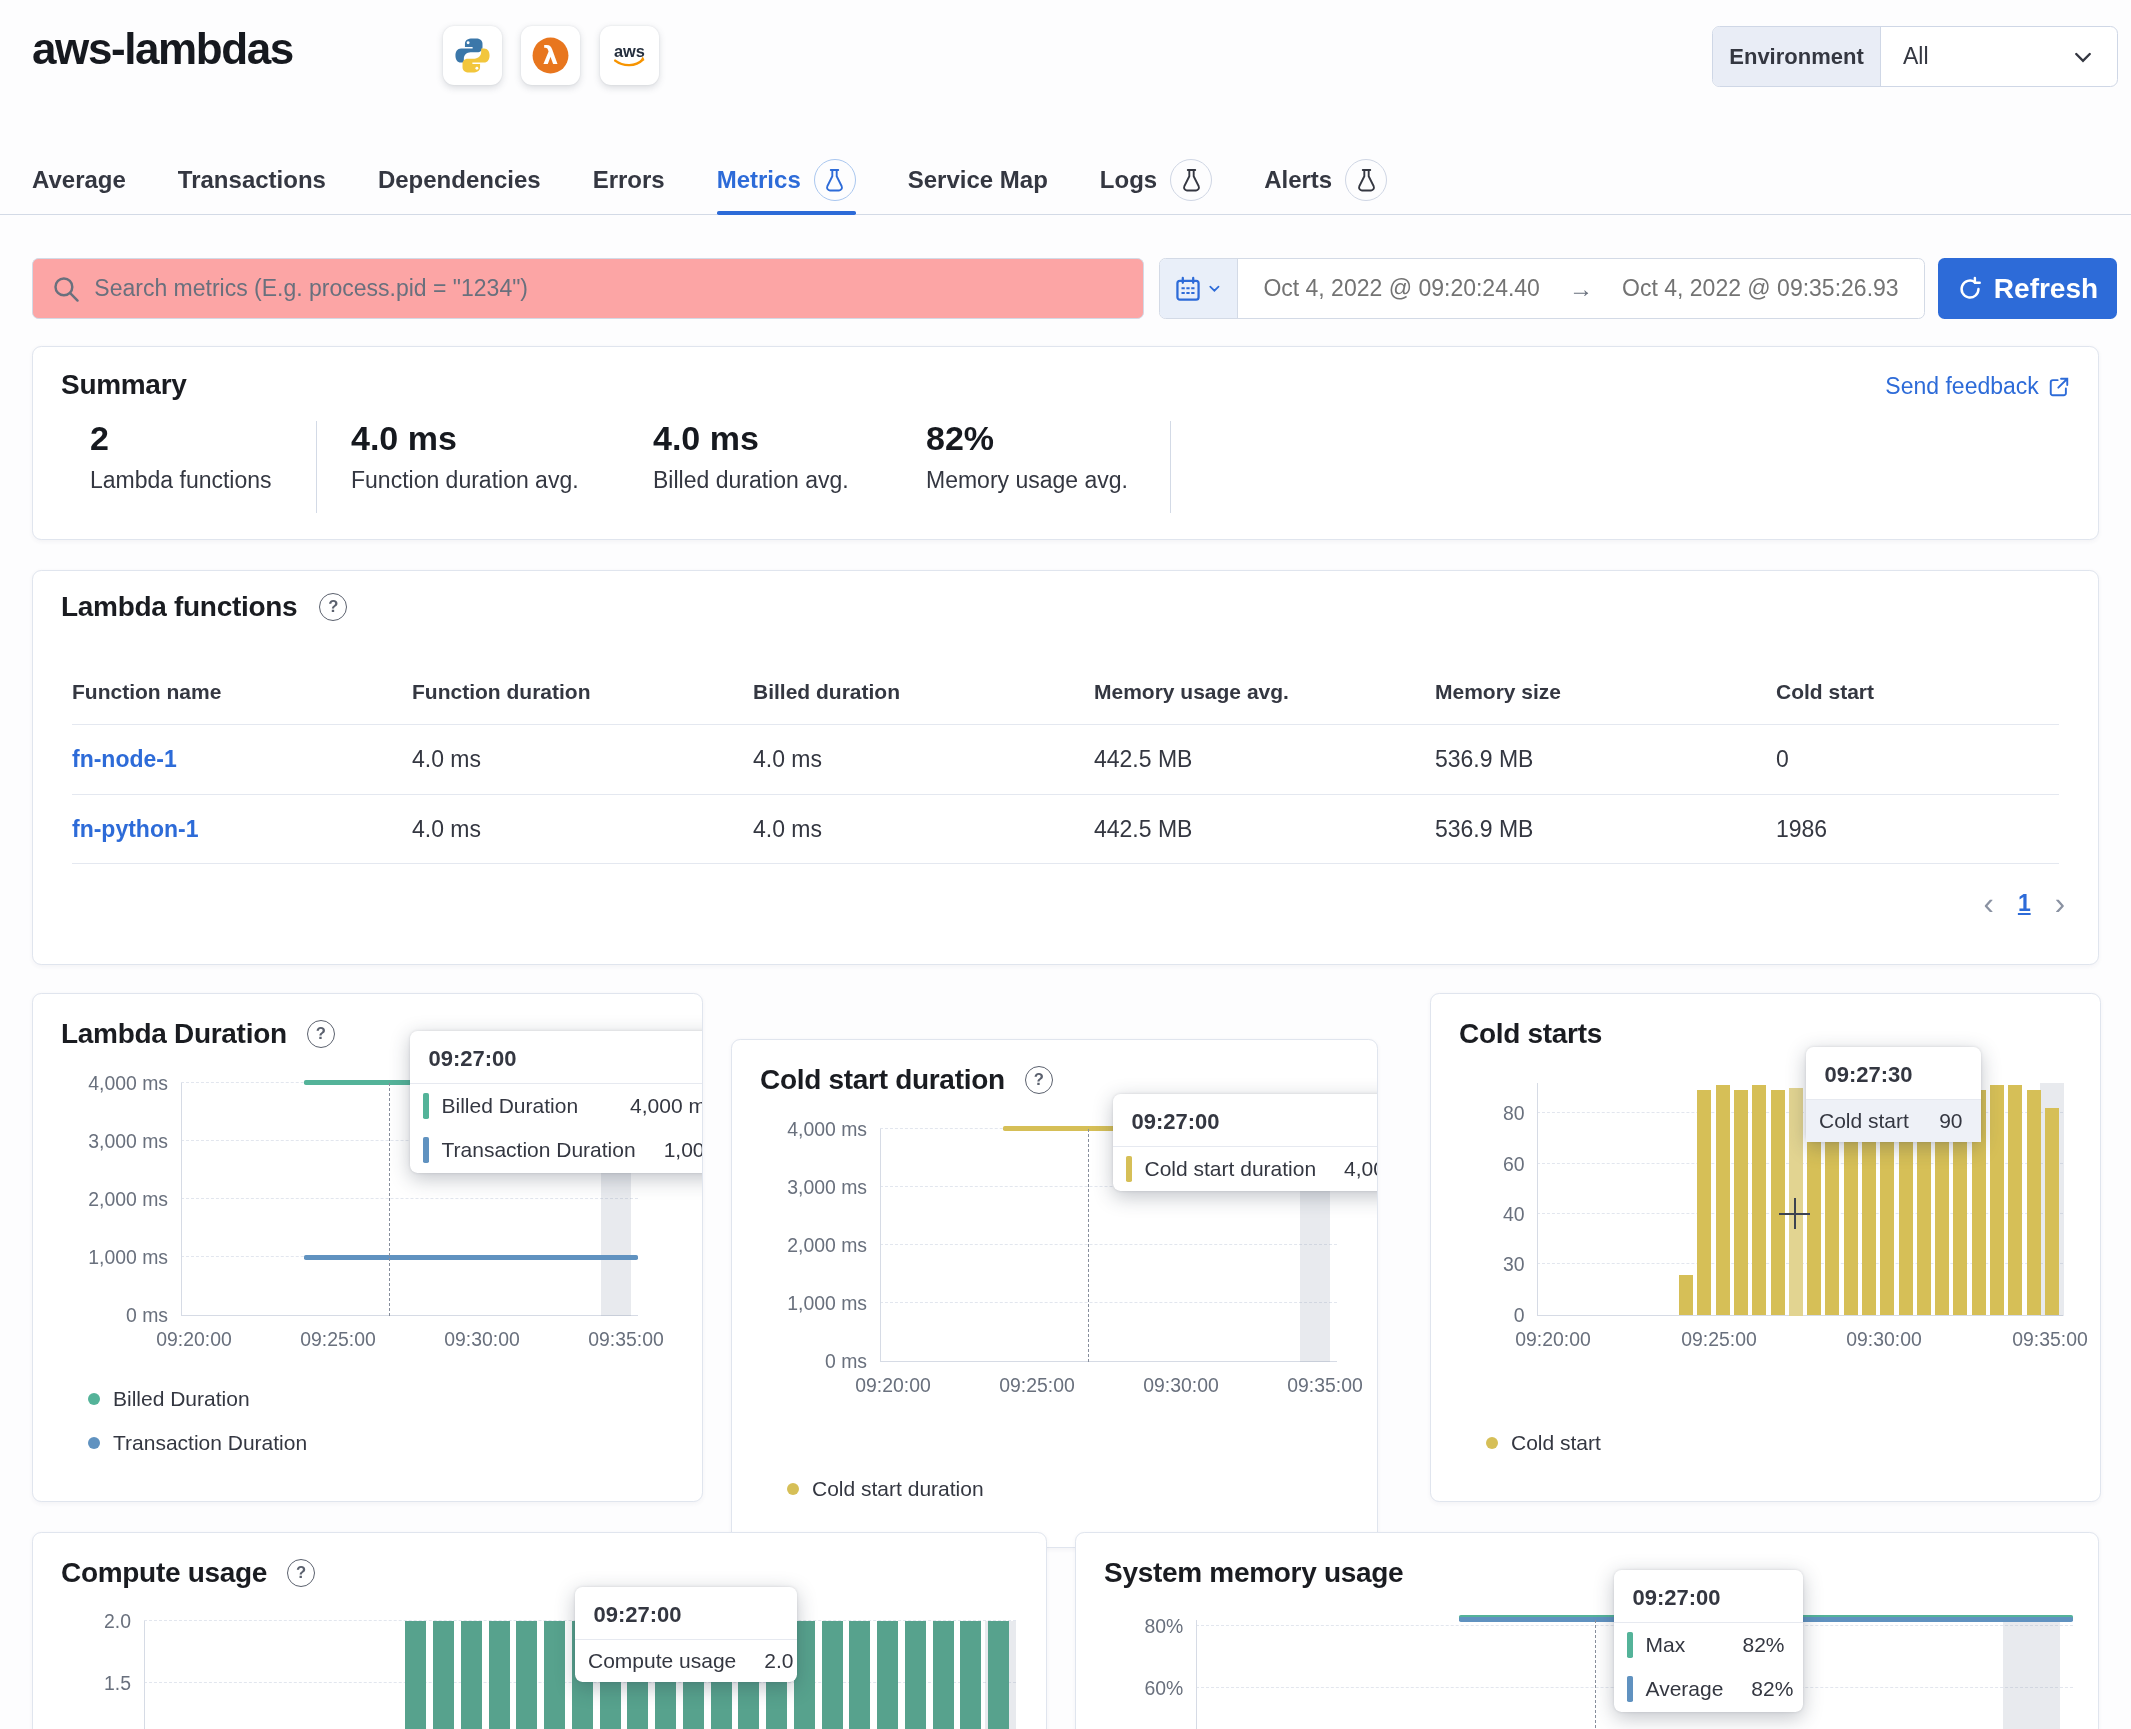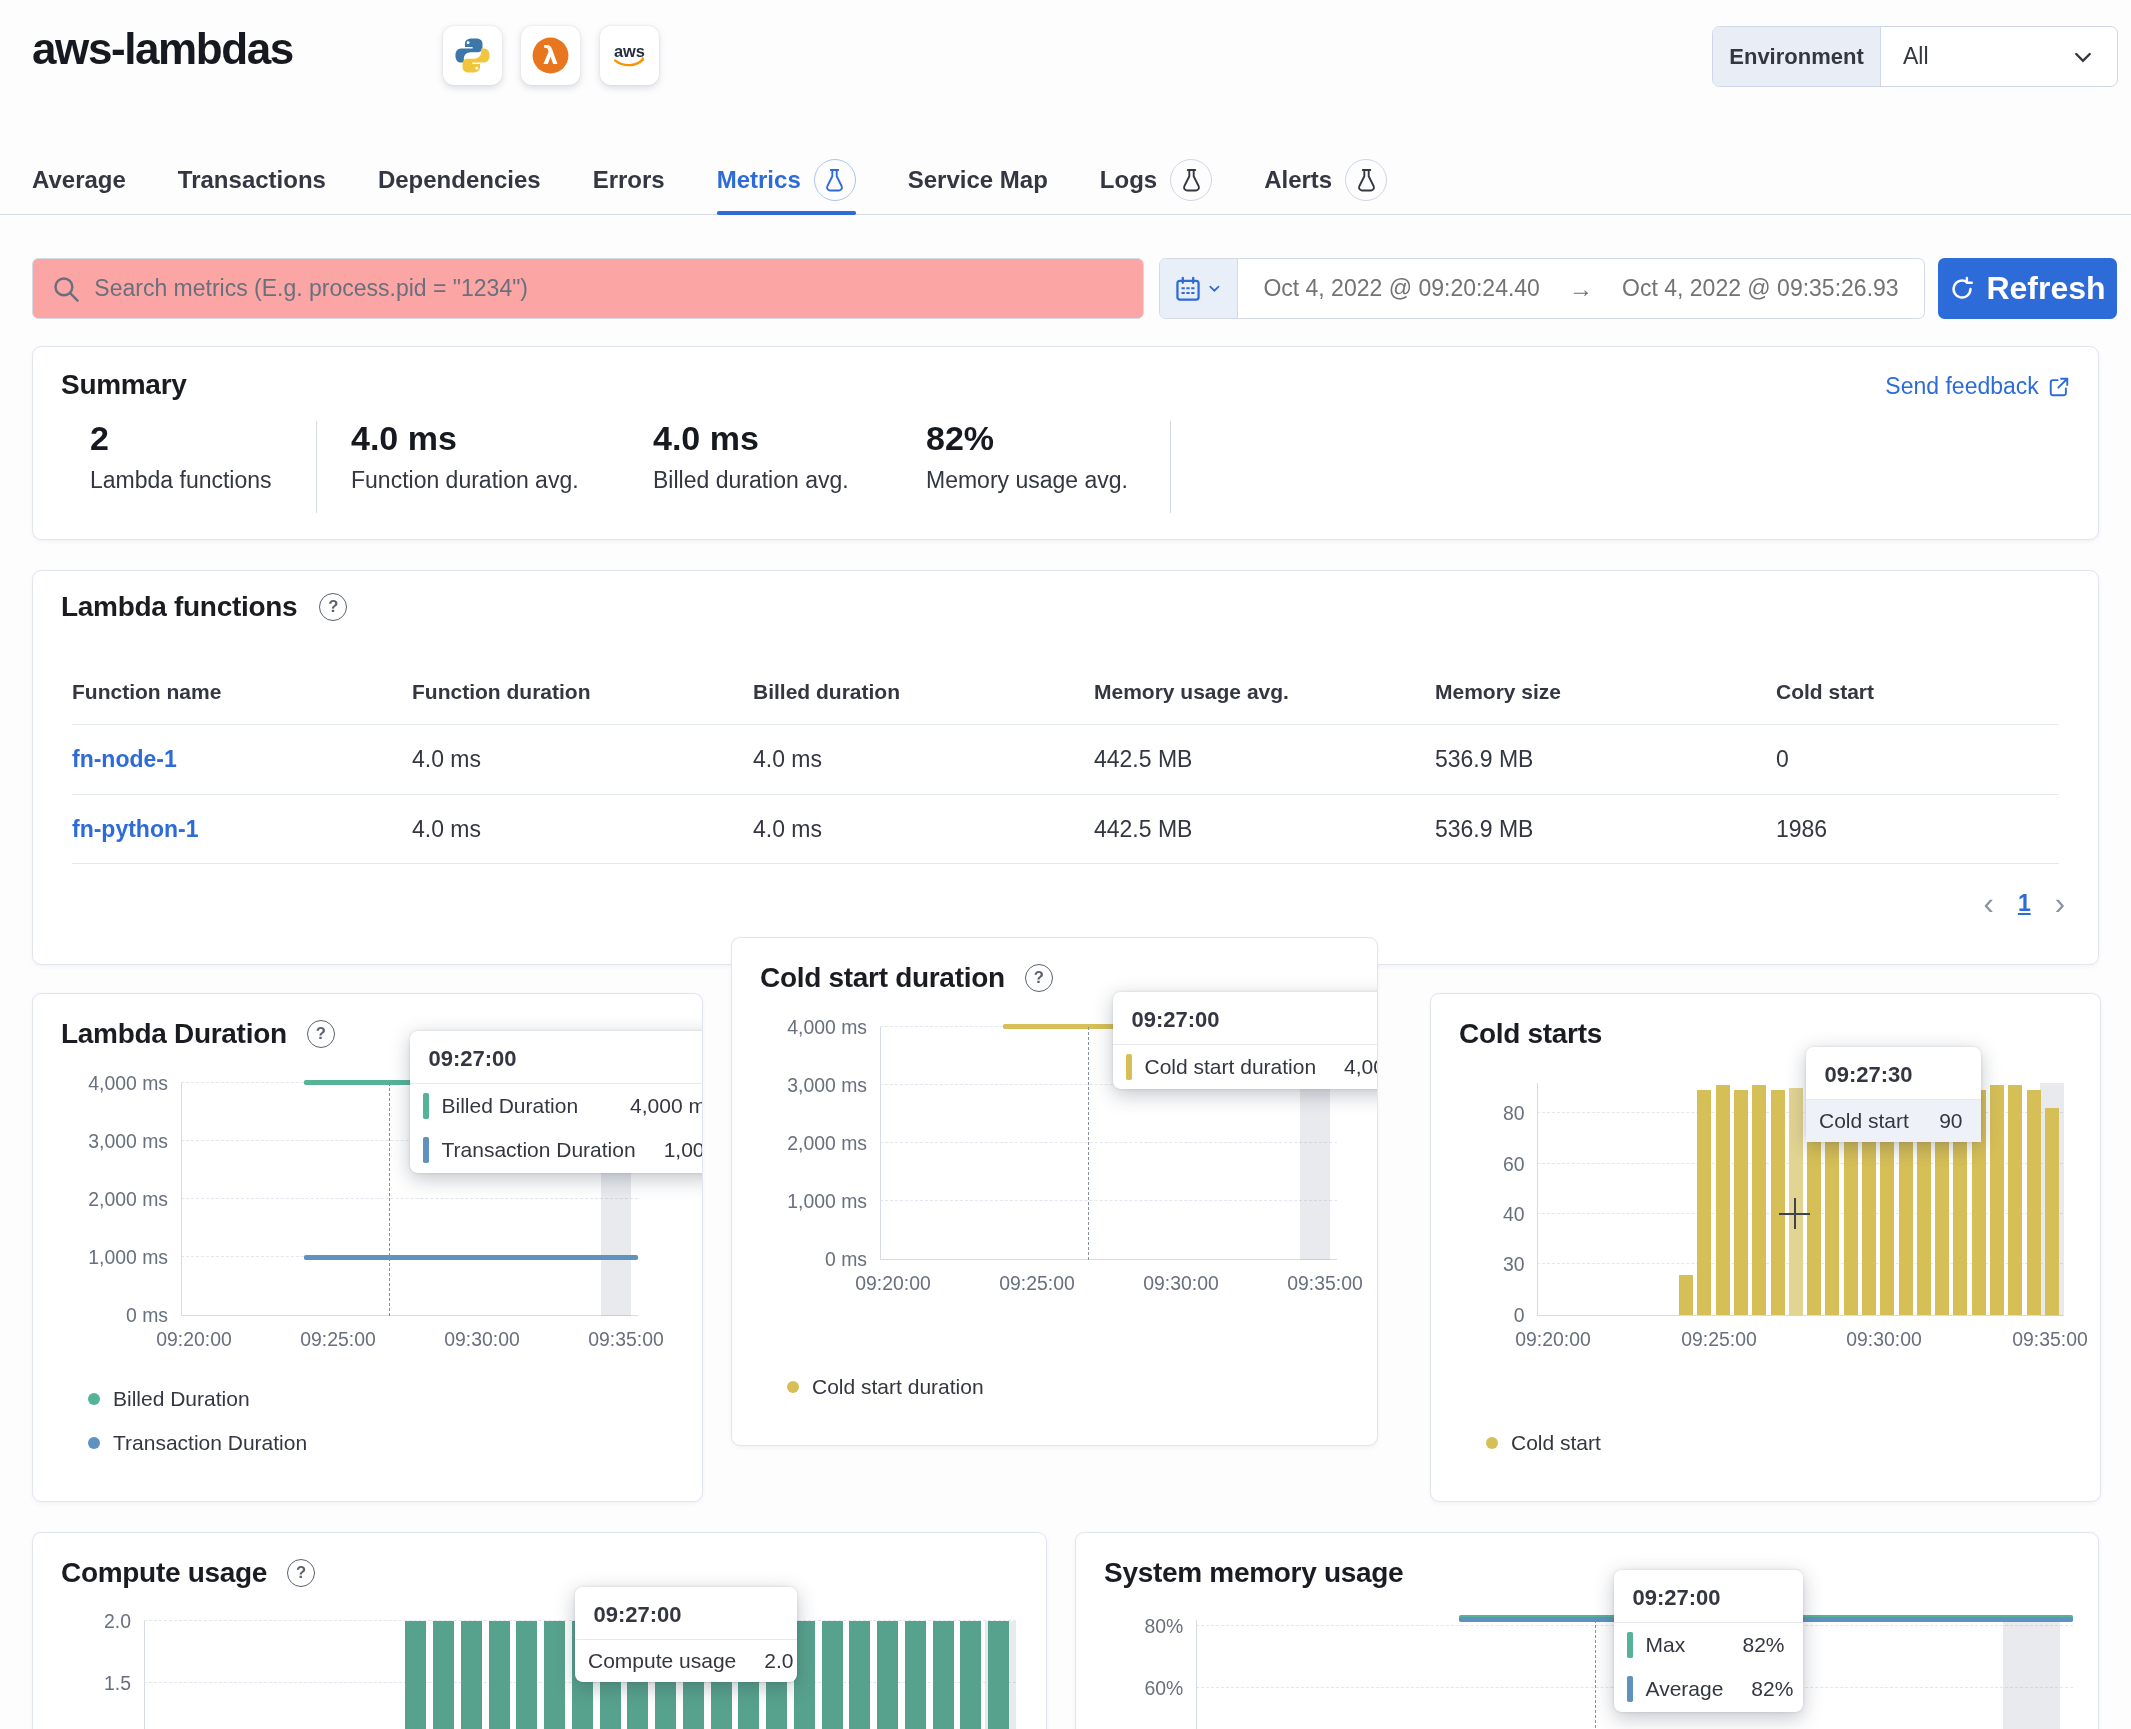--- a/index.html
+++ b/index.html
@@ -33,21 +33,21 @@
                 display:flex; align-items:center; padding:0 18.5px; }
   .search-box input { border:none; outline:none; background:transparent; font-size:23px; color:#343741; flex:1; margin-left:14.8px;
                       font-family:"Liberation Sans", sans-serif; }
   .search-box input::placeholder { color:#69707d; }
   .datepicker { left:1159px; top:258px; width:766px; height:61px; background:#fff; border:0.9px solid #d3dae6; border-radius:6.5px;
                 display:flex; align-items:center; overflow:hidden; }
   .dp-cal { width:78px; height:100%; background:#e9eff9; border-right:0.9px solid #d3dae6; display:flex; align-items:center; justify-content:center; gap:5.5px; }
   .dp-date { flex:1; text-align:center; font-size:23px; color:#737373; cursor:pointer; }
   .dp-arrow { font-size:24px; color:#69707d; padding:0 3.7px; }
   .refresh-btn { left:1938px; top:258px; width:179px; height:61px; background:#2d6bd8; border:none; border-radius:6.5px; color:#fff;
-                 font-size:32px; font-weight:600; display:flex; align-items:center; justify-content:center; gap:11px; cursor:pointer;
+                 font-size:28px; font-weight:600; display:flex; align-items:center; justify-content:center; gap:11px; cursor:pointer;
                  font-family:"Liberation Sans", sans-serif; }
 
   
   .card { background:#fff; border:0.9px solid #e0e5ee; border-radius:9.2px; box-shadow:0 1.8px 4.6px rgba(55,65,95,.05); }
   .card-title { font-size:28px; font-weight:700; color:#1a1c21; letter-spacing:-0.3px; }
   .help { width:28px; height:28px; border:1.8px solid #5b616e; border-radius:50%; display:inline-flex; align-items:center; justify-content:center;
           font-size:16.6px; font-weight:700; color:#5b616e; flex:none; }
 
   
   .summary-card { left:32px; top:346px; width:2067px; height:194px; }
@@ -65,21 +65,21 @@
   .tbody .trow:last-child { border-bottom:0.9px solid #e4e8f0; }
   .c0{width:340px;} .c1{width:341px;} .c2{width:341px;} .c3{width:341px;} .c4{width:341px;} .c5{flex:1;}
   .fn-link { color:#2d6bd8; font-weight:600; cursor:pointer; }
   .pager { position:absolute; right:33px; top:317px; display:flex; align-items:center; gap:24px; }
   .pager .chev { font-size:31px; color:#8a92a2; cursor:pointer; line-height:1; }
   .page-num { font-size:23px; font-weight:600; color:#2d6bd8; text-decoration:underline; cursor:pointer; }
 
   
   .chart-card { overflow:hidden; }
   #chart0 { left:32px;  top:993px; width:671px; height:509px; }
-  #chart1 { left:731px; top:937px; width:647px; height:509px; }
+  #chart1 { left:731px; top:1039px; width:647px; height:509px; }
   #chart2 { left:1430px;top:993px; width:671px; height:509px; }
   #chart3 { left:32px;  top:1532px; width:1015px; height:517px; }
   #chart4 { left:1075px;top:1532px; width:1024px; height:517px; }
   .ct-row { position:absolute; left:28px; top:24px; display:flex; align-items:center; gap:20px; }
   .ylab { position:absolute; font-size:19.4px; color:#69707d; text-align:right; width:111px; transform:translateY(-50%); }
   .xlab { position:absolute; font-size:19.4px; color:#69707d; transform:translateX(-50%); }
   .gridline { position:absolute; border-top:1.8px dashed #e2e6ee; height:0; }
   .axisline { position:absolute; background:#d6dbe5; }
   .band { position:absolute; background:rgba(150,160,178,.22); }
   .seriesline { position:absolute; border-radius:1.8px; }

